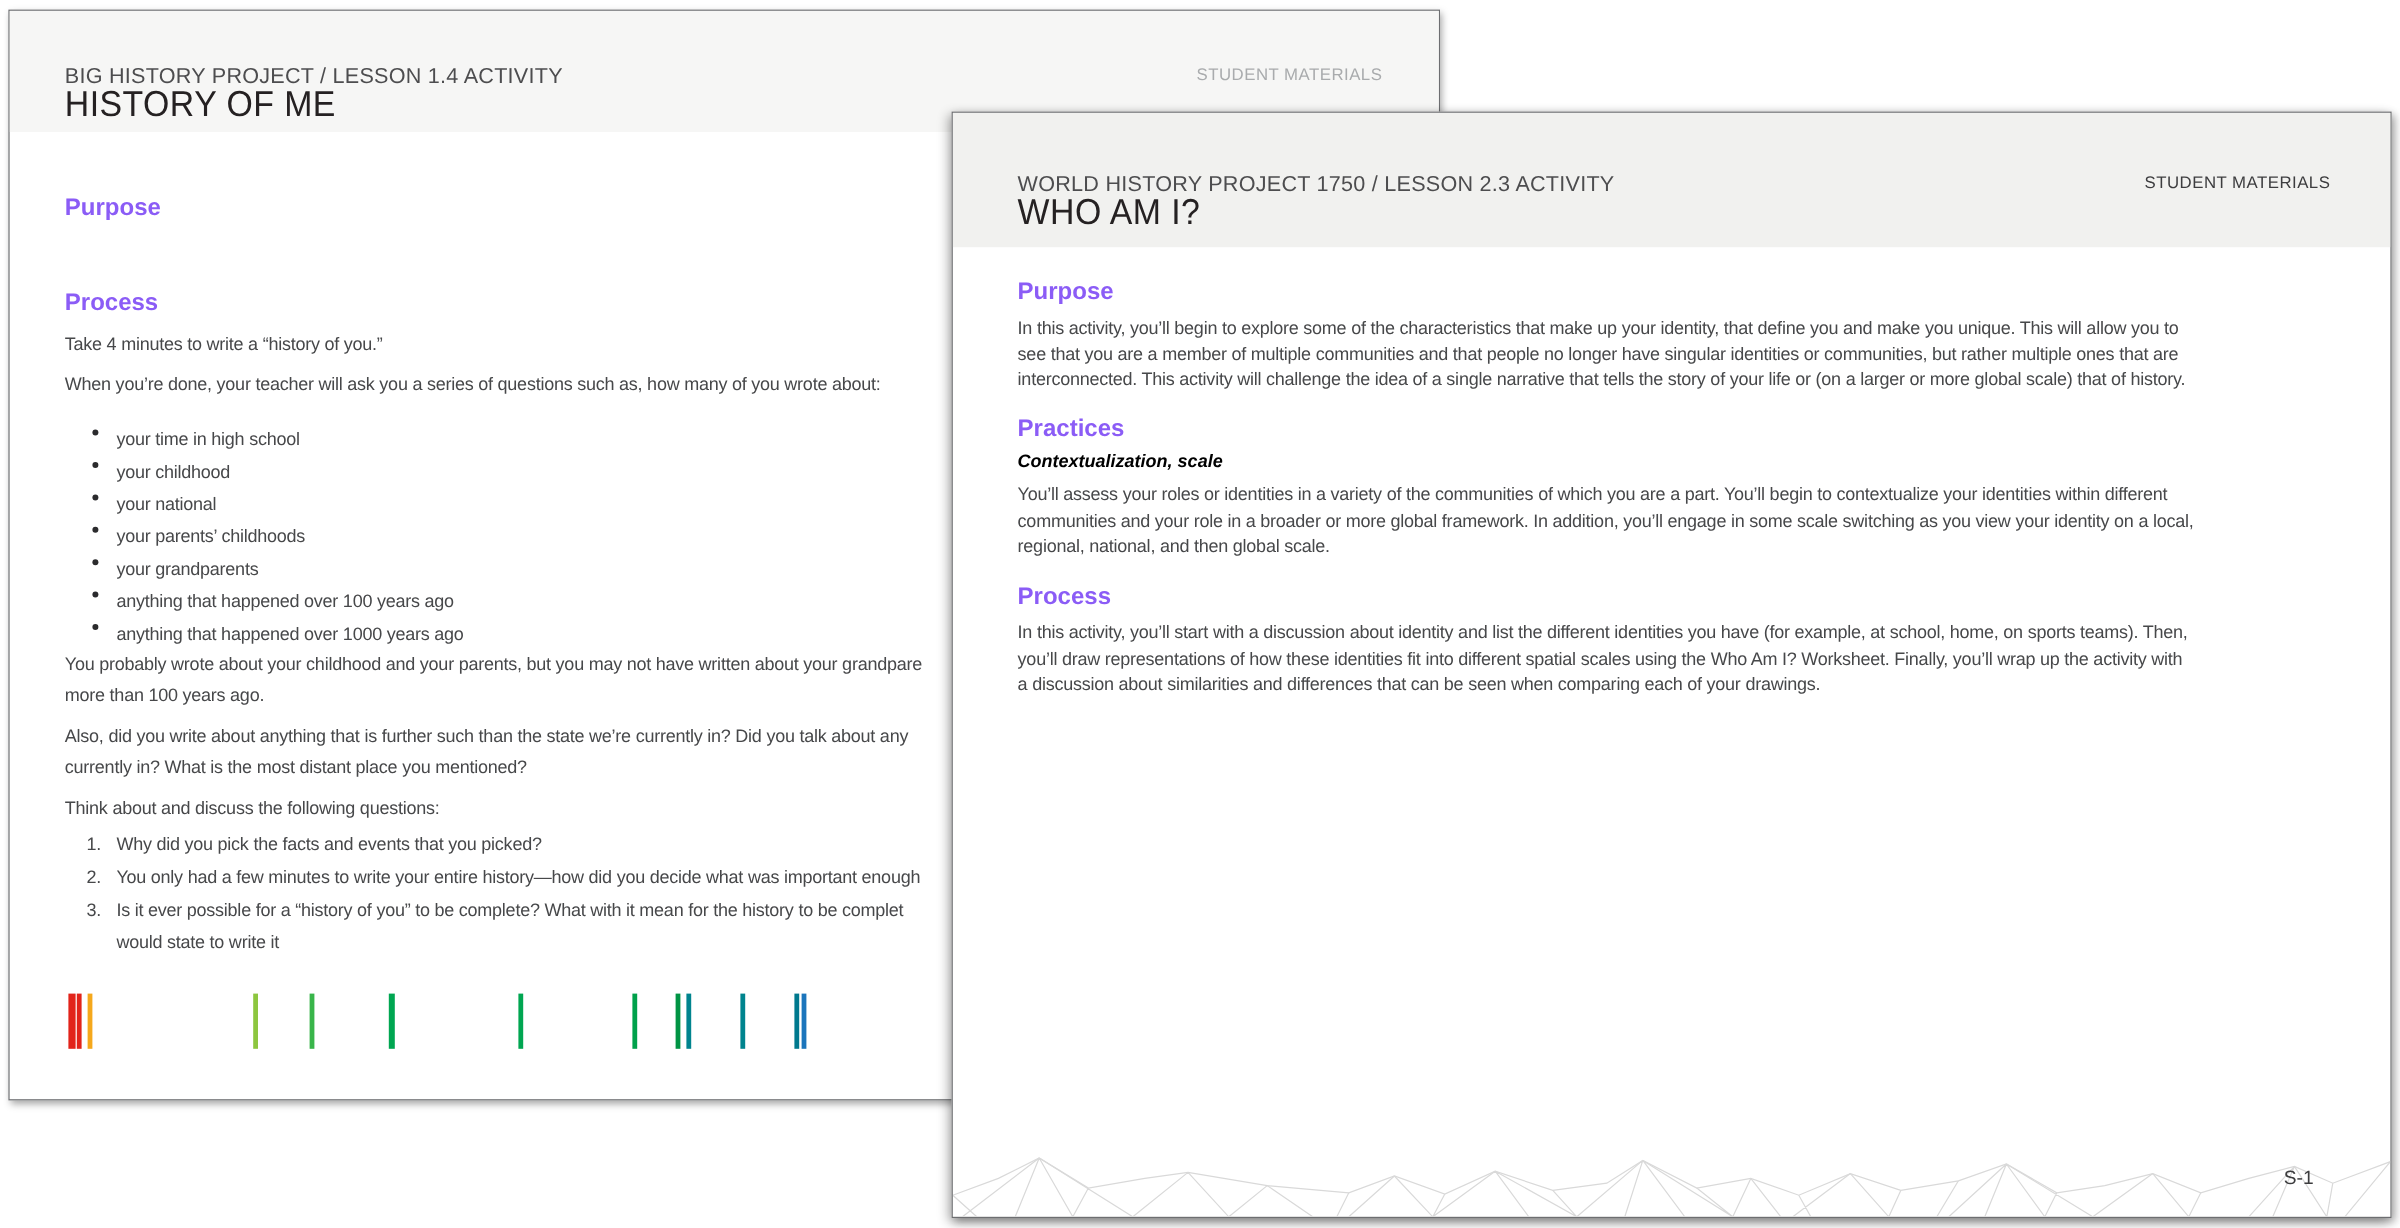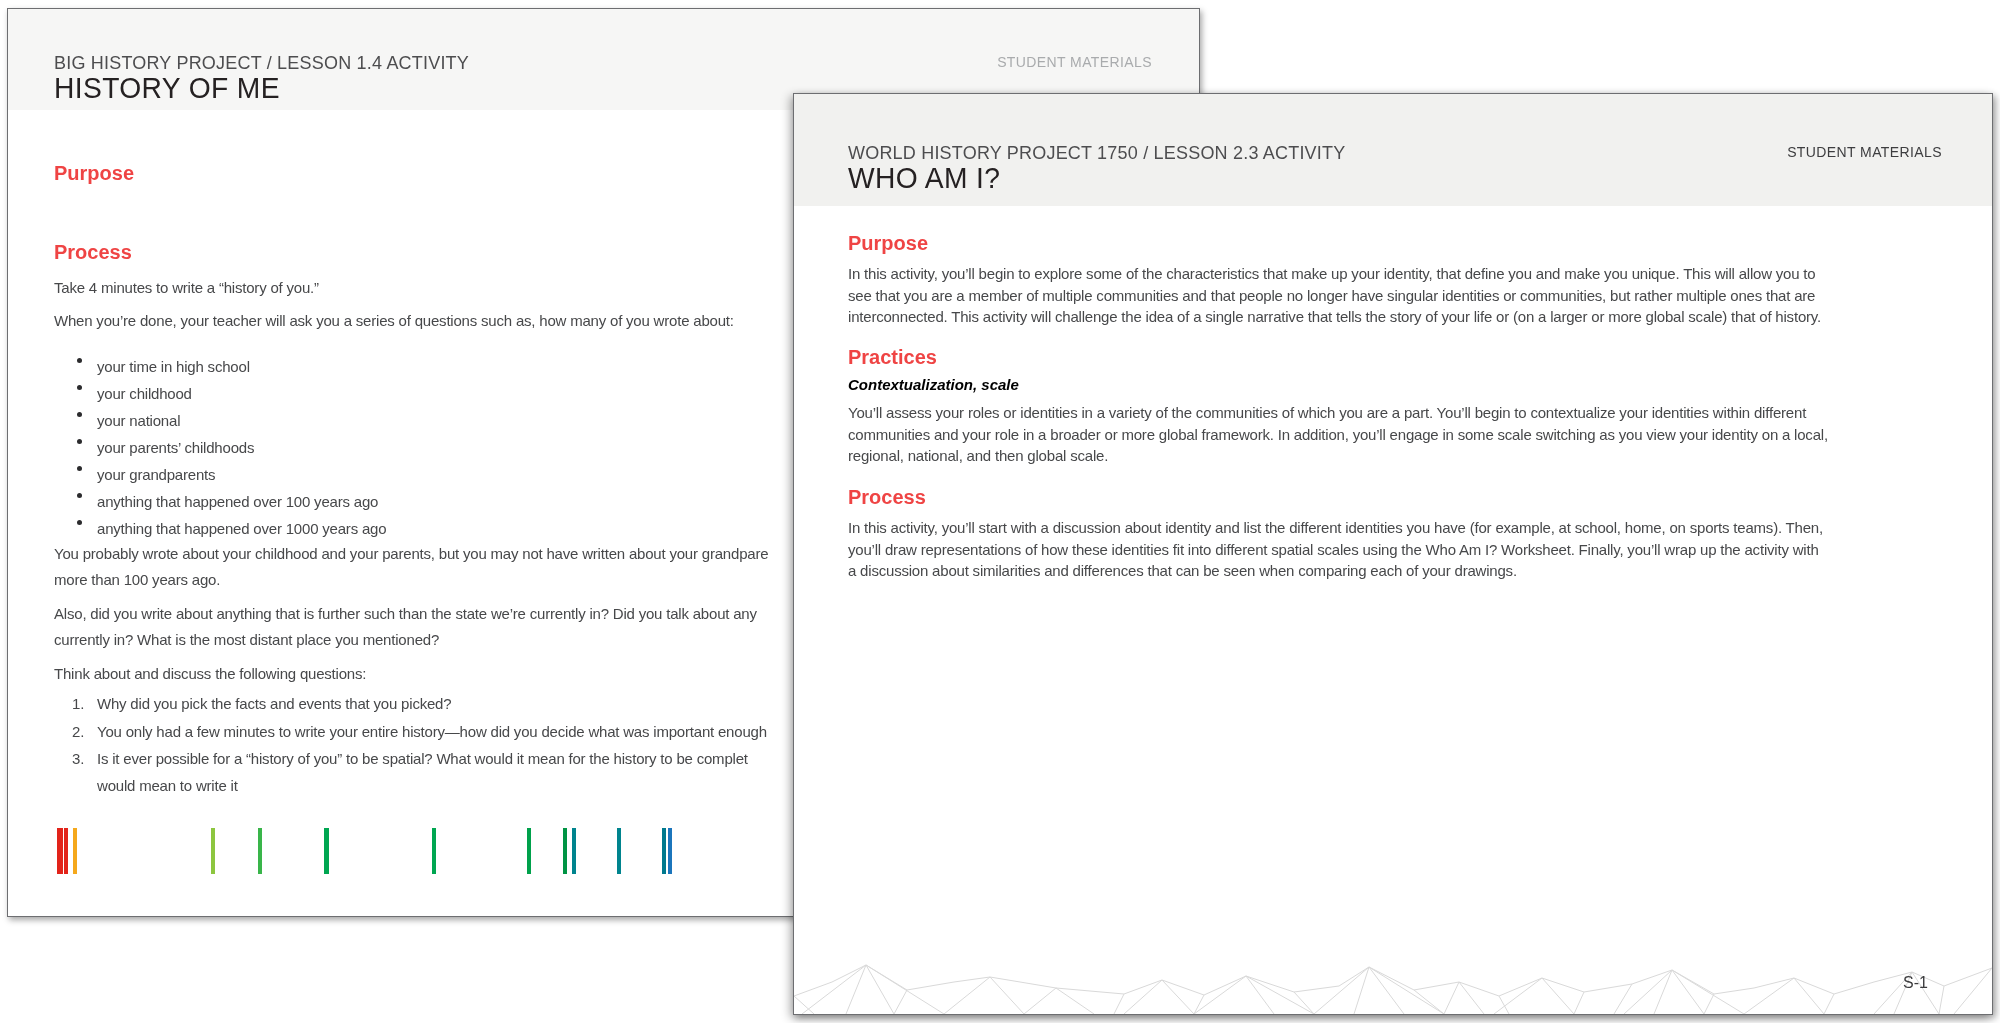--- a/index.html
+++ b/index.html
@@ -16,21 +16,21 @@
   #right-page .band { height: 112px; background: #f1f1ef; }
   .eyebrow { position: absolute; font-size: 18px; color: #4d4d4f; letter-spacing: 0.2px; white-space: nowrap; }
   .doc-title { position: absolute; font-size: 30px; color: #252122; letter-spacing: 0.4px; white-space: nowrap; transform: scaleX(0.94); transform-origin: 0 50%; }
   .materials { position: absolute; font-size: 14px; letter-spacing: 0.4px; white-space: nowrap; }
   #left-page .eyebrow { left: 46px; top: 44px; }
   #left-page .doc-title { left: 46px; top: 62px; }
   #left-page .materials { right: 47px; top: 45px; color: #a9abad; }
   #right-page .eyebrow { left: 54px; top: 49px; }
   #right-page .doc-title { left: 54px; top: 67px; }
   #right-page .materials { right: 50px; top: 50px; color: #3d3d3f; }
-  .h2 { position: absolute; font-size: 20px; font-weight: 700; color: #ef4444; white-space: nowrap; }
+  .h2 { position: absolute; font-size: 20px; font-weight: 700; color: #8b5cf6; white-space: nowrap; }
   .body-text { position: absolute; font-size: 15px; letter-spacing: -0.2px; color: #47484a; white-space: pre; }
   #left-page  .body-text { line-height: 26px; }
   #right-page .body-text { line-height: 21.5px; }
   .list-row { position: absolute; font-size: 15px; letter-spacing: -0.2px; color: #47484a; white-space: pre; line-height: 27px; }
   .bullet-dot { position: absolute; left: 69px; top: 5px; width: 5px; height: 5px; border-radius: 50%; background: #2b2b2d; }
   .li-text { position: absolute; left: 89px; top: 0; white-space: pre; }
   .li-num { position: absolute; left: 64px; top: 0; }
   .sub-italic { position: absolute; font-size: 15px; font-weight: 700; font-style: italic; color: #000000; white-space: nowrap; }
   #timeline-ticks { position: absolute; left: 0; top: 819px; width: 100%; height: 46px; }
   .tick { position: absolute; top: 0; height: 46px; }
@@ -59,21 +59,21 @@
   <div class="list-row" style="top:452px;"><span class="bullet-dot"></span><span class="li-text">your grandparents</span></div>
   <div class="list-row" style="top:479px;"><span class="bullet-dot"></span><span class="li-text">anything that happened over 100 years ago</span></div>
   <div class="list-row" style="top:506px;"><span class="bullet-dot"></span><span class="li-text">anything that happened over 1000 years ago</span></div>
 
   <div class="body-text" style="left:46px; top:532px;"><span>You probably wrote about your childhood and your parents, but you may not have written about your grandpare</span><br><span>more than 100 years ago.</span></div>
   <div class="body-text" style="left:46px; top:592px;"><span>Also, did you write about anything that is further such than the state we’re currently in? Did you talk about any</span><br><span>currently in? What is the most distant place you mentioned?</span></div>
   <div class="body-text" style="left:46px; top:652px;">Think about and discuss the following questions:</div>
 
   <div class="list-row" style="top:681px;"><span class="li-num">1.</span><span class="li-text">Why did you pick the facts and events that you picked?</span></div>
   <div class="list-row" style="top:709px;"><span class="li-num">2.</span><span class="li-text">You only had a few minutes to write your entire history—how did you decide what was important enough</span></div>
-  <div class="list-row" style="top:736px;"><span class="li-num">3.</span><span class="li-text"><span>Is it ever possible for a “history of you” to be spatial? What would it mean for the history to be complet</span><br><span>would mean to write it</span></span></div>
+  <div class="list-row" style="top:736px;"><span class="li-num">3.</span><span class="li-text"><span>Is it ever possible for a “history of you” to be complete? What with it mean for the history to be complet</span><br><span>would state to write it</span></span></div>
 
   <div id="timeline-ticks">
       <div class="tick" style="left: 49px; width: 6px; background: rgb(226, 35, 26);"></div>
       <div class="tick" style="left: 56px; width: 4px; background: rgb(226, 35, 26);"></div>
       <div class="tick" style="left: 65px; width: 4px; background: rgb(245, 168, 28);"></div>
       <div class="tick" style="left: 203px; width: 4px; background: rgb(141, 198, 63);"></div>
       <div class="tick" style="left: 250px; width: 4px; background: rgb(57, 181, 74);"></div>
       <div class="tick" style="left: 316px; width: 5px; background: rgb(0, 166, 81);"></div>
       <div class="tick" style="left: 424px; width: 4px; background: rgb(0, 166, 81);"></div>
       <div class="tick" style="left: 519px; width: 4px; background: rgb(0, 161, 75);"></div>

